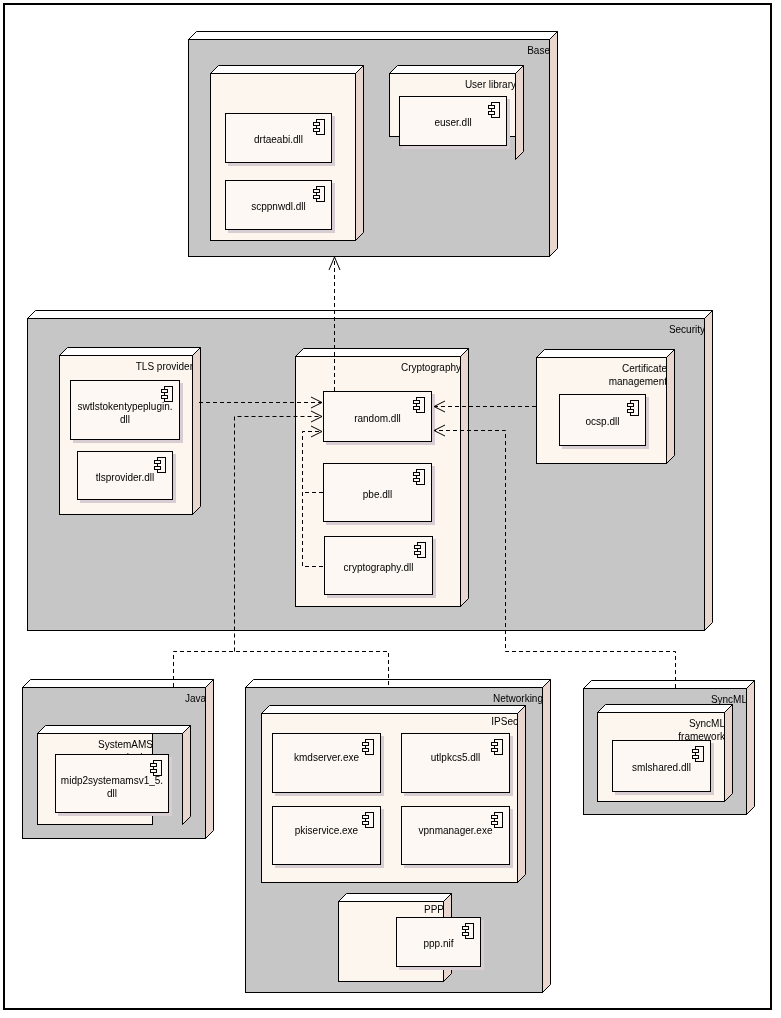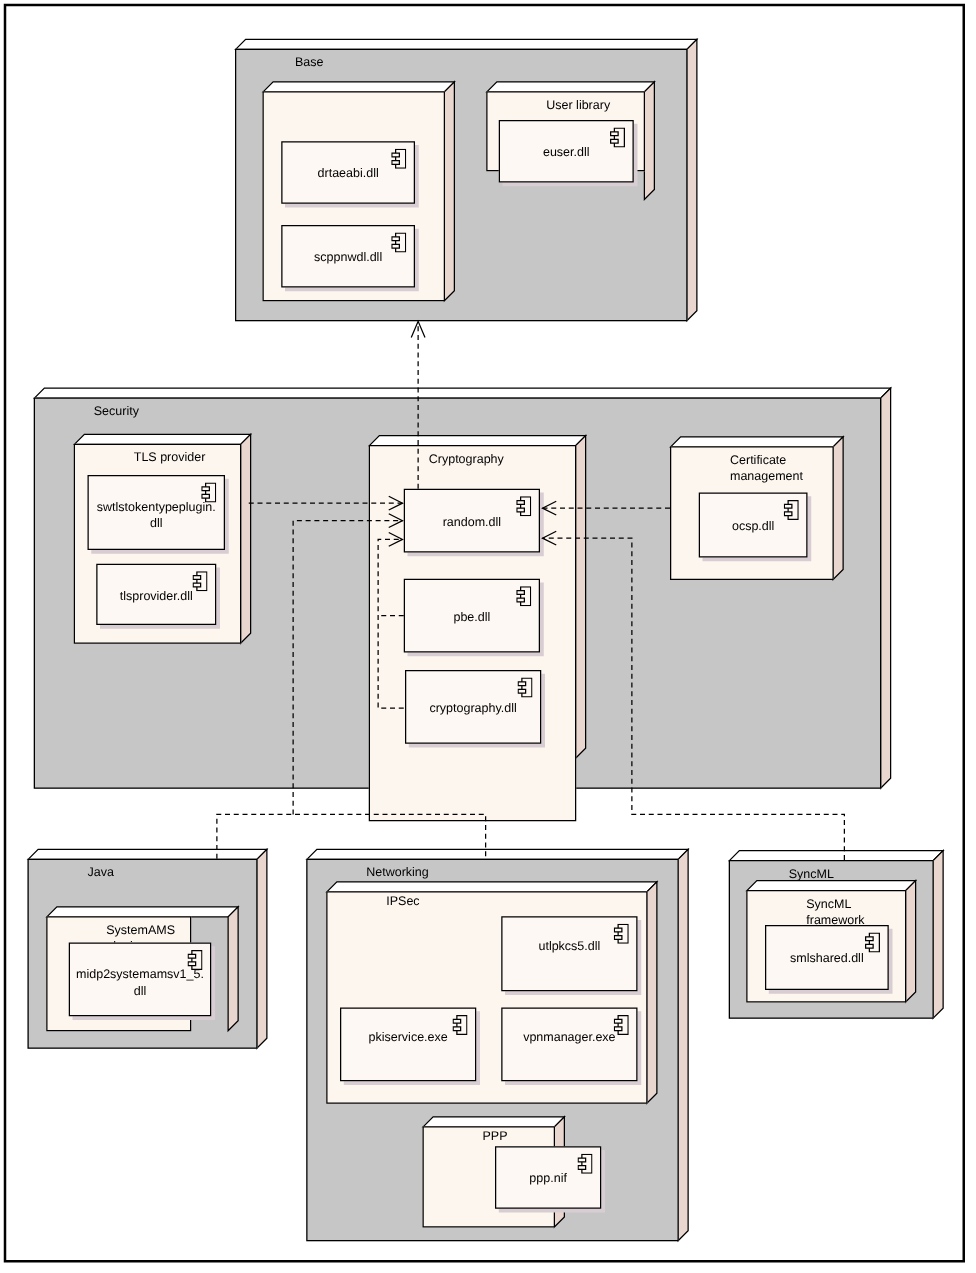--- a/index.html
+++ b/index.html
@@ -4,21 +4,21 @@
 <style>
   html, body { margin:0; padding:0; background:#ffffff; }
   body { width:781px; height:1018px; position:relative; overflow:hidden;
          font-family:"Liberation Sans", "DejaVu Sans", sans-serif; font-size:10px; color:#000; }
   #frame { position:absolute; left:3px; top:3px; width:769px; height:1007px; border:2px solid #000; box-sizing:border-box; }
   .node { position:absolute; box-sizing:border-box; }
   .node .face { position:absolute; left:0; top:0; right:0; bottom:0; border:1px solid #000; box-sizing:border-box; }
   .node.outer .face { background:#c6c6c6; }
   .node.inner .face { background:#fdf6ef; }
   .node svg.depth { position:absolute; overflow:visible; left:0; top:0; }
-  .node .title { position:absolute; left:0; right:0; text-align:left; top:5px; font-size:10px; line-height:13px; white-space:pre-line;padding-left:48px; }
+  .node .title { position:absolute; left:0; right:0; text-align:right; top:5px; font-size:10px; line-height:13px; white-space:pre-line;padding-left:48px; }
   .comp { position:absolute; box-sizing:border-box; border:1px solid #000; background:#fdf8f3;
           box-shadow:3px 3px 0 #d8cdd2; }
   .comp .label { position:absolute; left:0; right:0; top:50%; transform:translateY(-40%); text-align:center; font-size:10px; line-height:13px; white-space:pre-line; }
   .comp .cicon { position:absolute; right:6px; top:5px; width:12px; height:16px; }
   svg#lines { position:absolute; left:0; top:0; width:781px; height:1018px; pointer-events:none; }
 </style>
 </head>
 <body>
 
 <div id="frame"></div>
@@ -100,21 +100,21 @@
     <div class="comp" style="left:18px;top:96px;width:96px;height:49px;">
       <span class="cicon"><svg width="12" height="16" viewBox="0 0 12 16">
             <rect x="3.5" y="0.5" width="8" height="15" fill="none" stroke="#000"></rect>
             <rect x="0.5" y="3.5" width="6" height="3" fill="#fdf8f3" stroke="#000"></rect>
             <rect x="0.5" y="9.5" width="6" height="3" fill="#fdf8f3" stroke="#000"></rect>
           </svg></span>
       <div class="label">tlsprovider.dll</div>
     </div>
   </div>
 
-  <div class="node inner" style="left:268px;top:38px;width:166px;height:301px;">
+  <div class="node inner" style="left:268px;top:38px;width:166px;height:251px;">
       <svg class="depth" width="174" height="259" style="left: 0px; top: -8px;">
         <polygon points="0.5,8.5 8.5,0.5 173.5,0.5 165.5,8.5" fill="#ffffff" stroke="#000"></polygon>
         <polygon points="165.5,8.5 173.5,0.5 173.5,250.5 165.5,258.5" fill="#e8d6cf" stroke="#000"></polygon>
       </svg>
     <div class="face"></div>
     <div class="title">Cryptography</div>
     <div class="comp" style="left:28px;top:35px;width:109px;height:51px;">
       <span class="cicon"><svg width="12" height="16" viewBox="0 0 12 16">
             <rect x="3.5" y="0.5" width="8" height="15" fill="none" stroke="#000"></rect>
             <rect x="0.5" y="3.5" width="6" height="3" fill="#fdf8f3" stroke="#000"></rect>
@@ -192,20 +192,28 @@
   <div class="face"></div>
   <div class="title">Networking</div>
 
   <div class="node inner" style="left:16px;top:26px;width:257px;height:170px;">
       <svg class="depth" width="265" height="178" style="left: 0px; top: -8px;">
         <polygon points="0.5,8.5 8.5,0.5 264.5,0.5 256.5,8.5" fill="#ffffff" stroke="#000"></polygon>
         <polygon points="256.5,8.5 264.5,0.5 264.5,169.5 256.5,177.5" fill="#e8d6cf" stroke="#000"></polygon>
       </svg>
     <div class="face"></div>
     <div class="title" style="top:2px;">IPSec</div>
+    <div class="comp" style="left:11px;top:20px;width:109px;height:60px;">
+      <span class="cicon"><svg width="12" height="16" viewBox="0 0 12 16">
+            <rect x="3.5" y="0.5" width="8" height="15" fill="none" stroke="#000"></rect>
+            <rect x="0.5" y="3.5" width="6" height="3" fill="#fdf8f3" stroke="#000"></rect>
+            <rect x="0.5" y="9.5" width="6" height="3" fill="#fdf8f3" stroke="#000"></rect>
+          </svg></span>
+      <div class="label" style="top:38%;">kmdserver.exe</div>
+    </div>
     <div class="comp" style="left:140px;top:20px;width:109px;height:60px;">
       <span class="cicon"><svg width="12" height="16" viewBox="0 0 12 16">
             <rect x="3.5" y="0.5" width="8" height="15" fill="none" stroke="#000"></rect>
             <rect x="0.5" y="3.5" width="6" height="3" fill="#fdf8f3" stroke="#000"></rect>
             <rect x="0.5" y="9.5" width="6" height="3" fill="#fdf8f3" stroke="#000"></rect>
           </svg></span>
       <div class="label" style="top:38%;">utlpkcs5.dll</div>
     </div>
     <div class="comp" style="left:11px;top:93px;width:109px;height:59px;">
       <span class="cicon"><svg width="12" height="16" viewBox="0 0 12 16">

